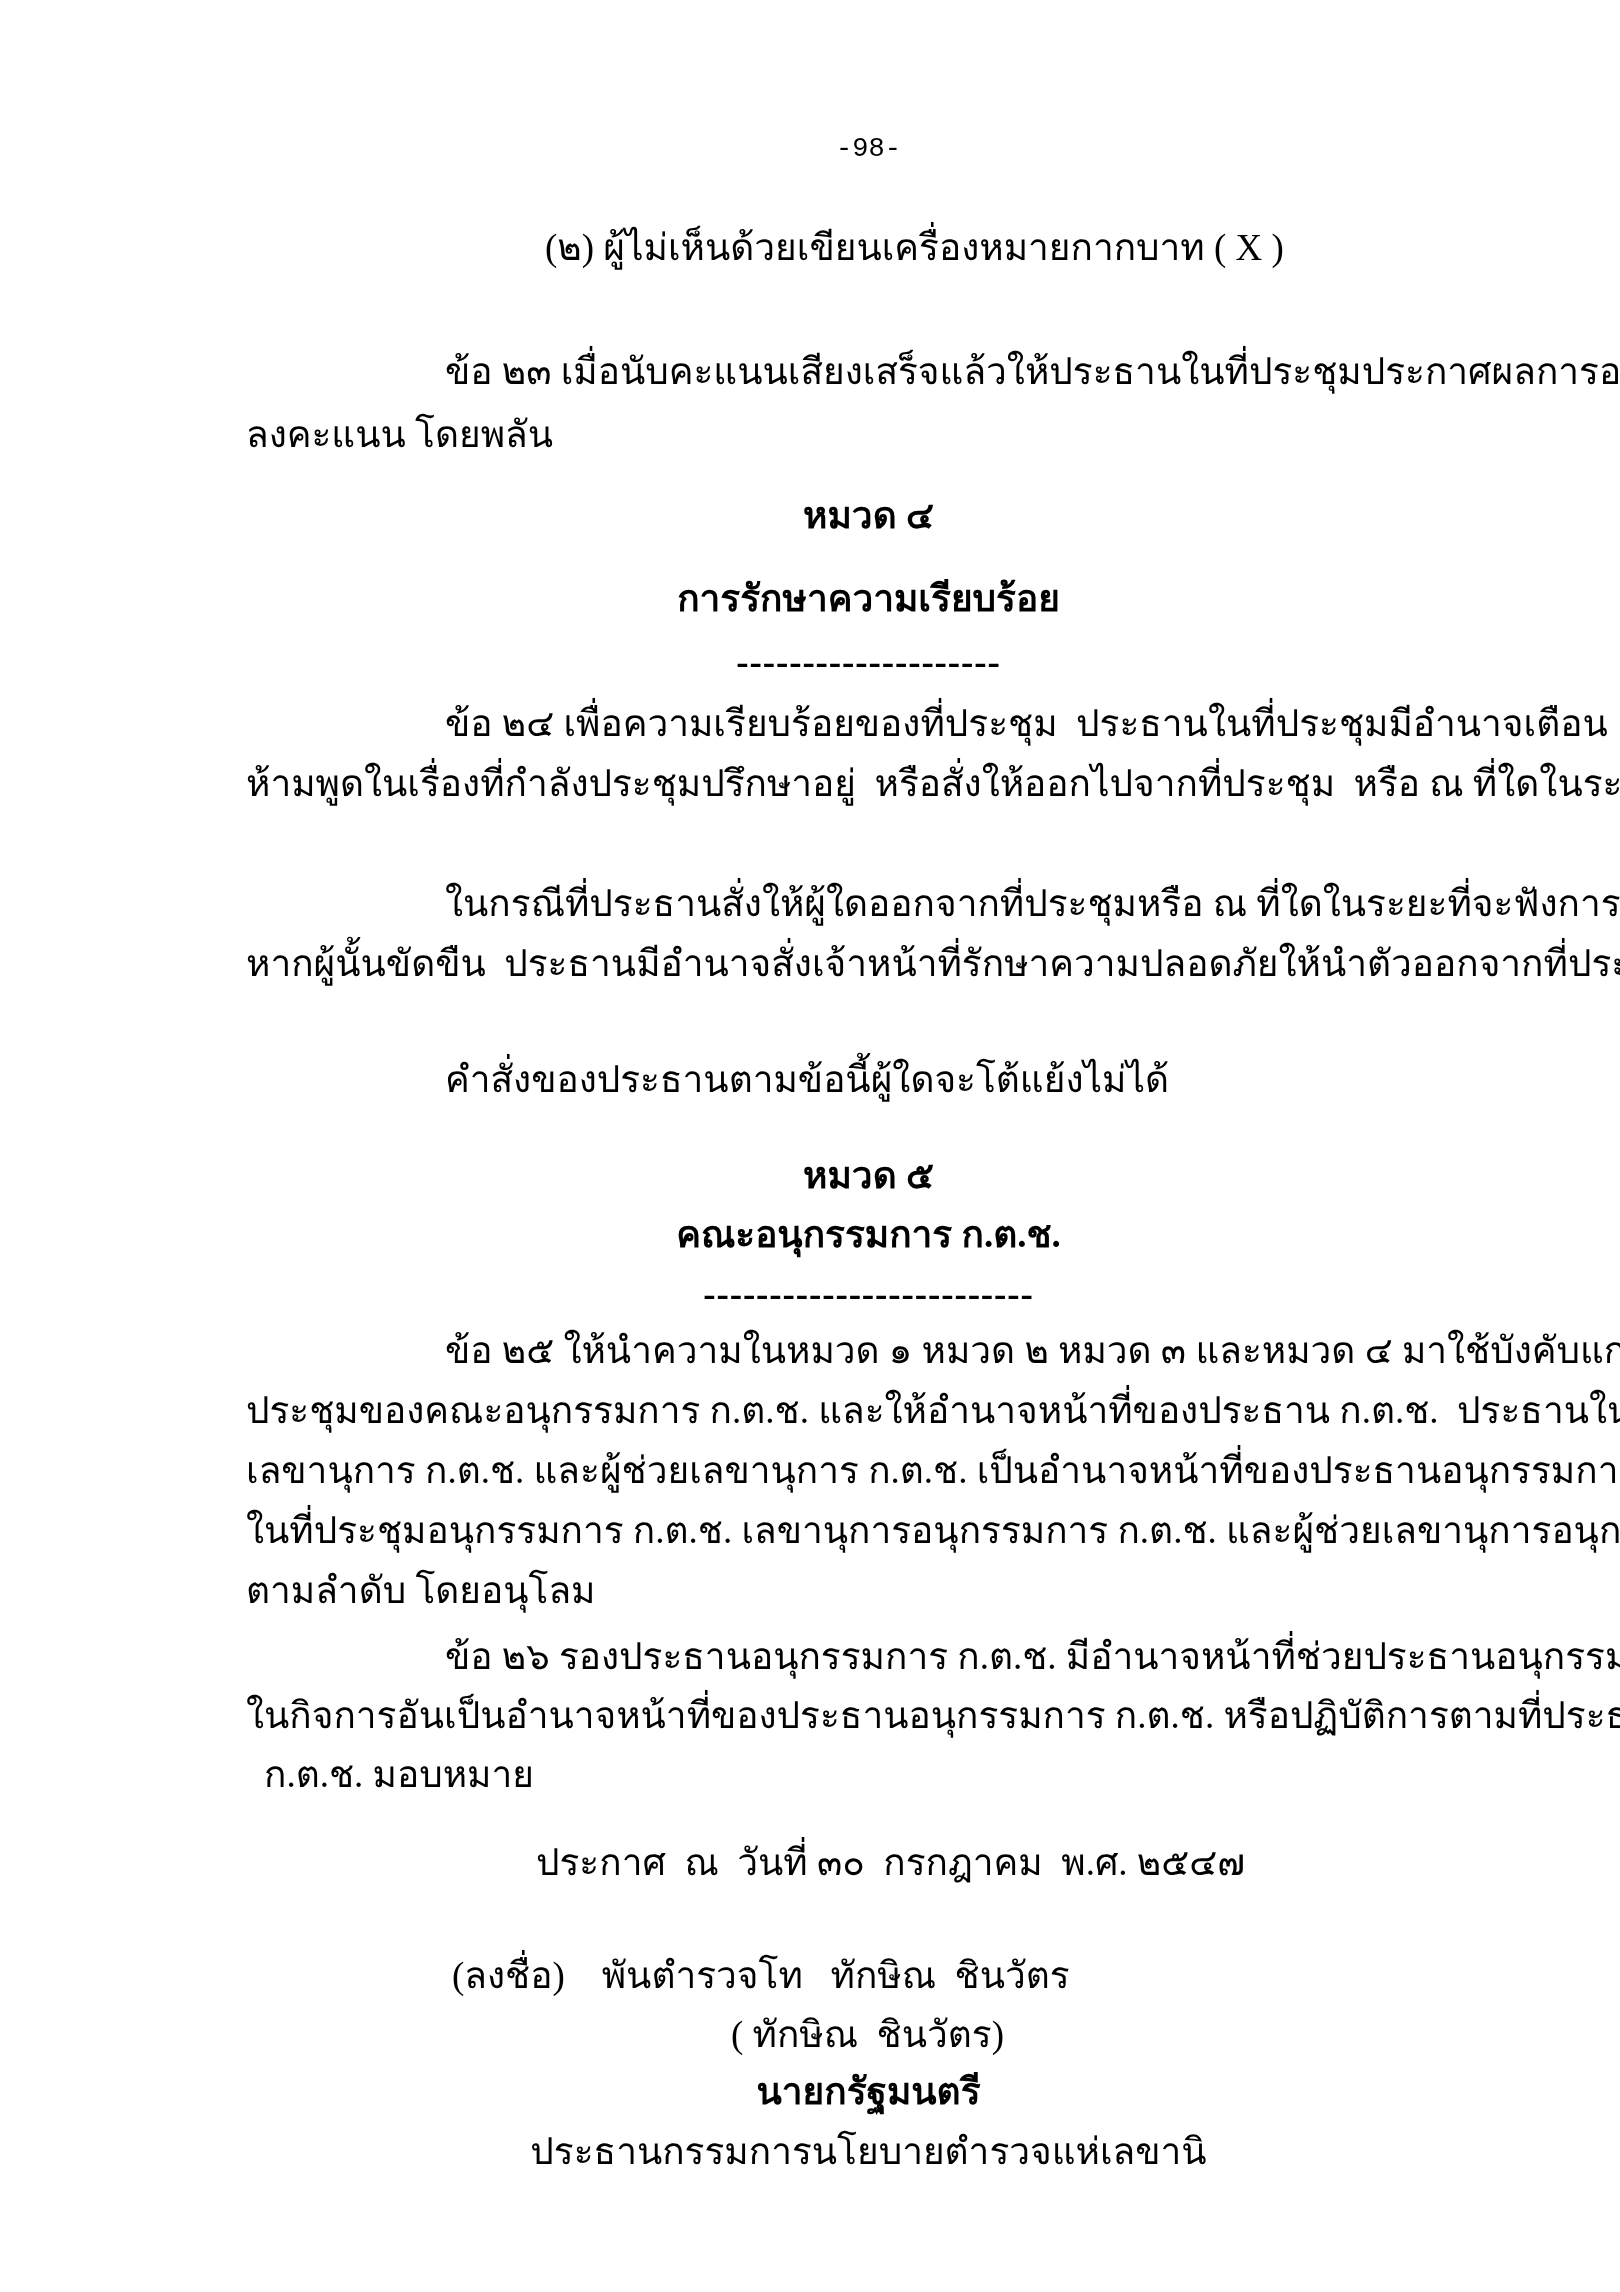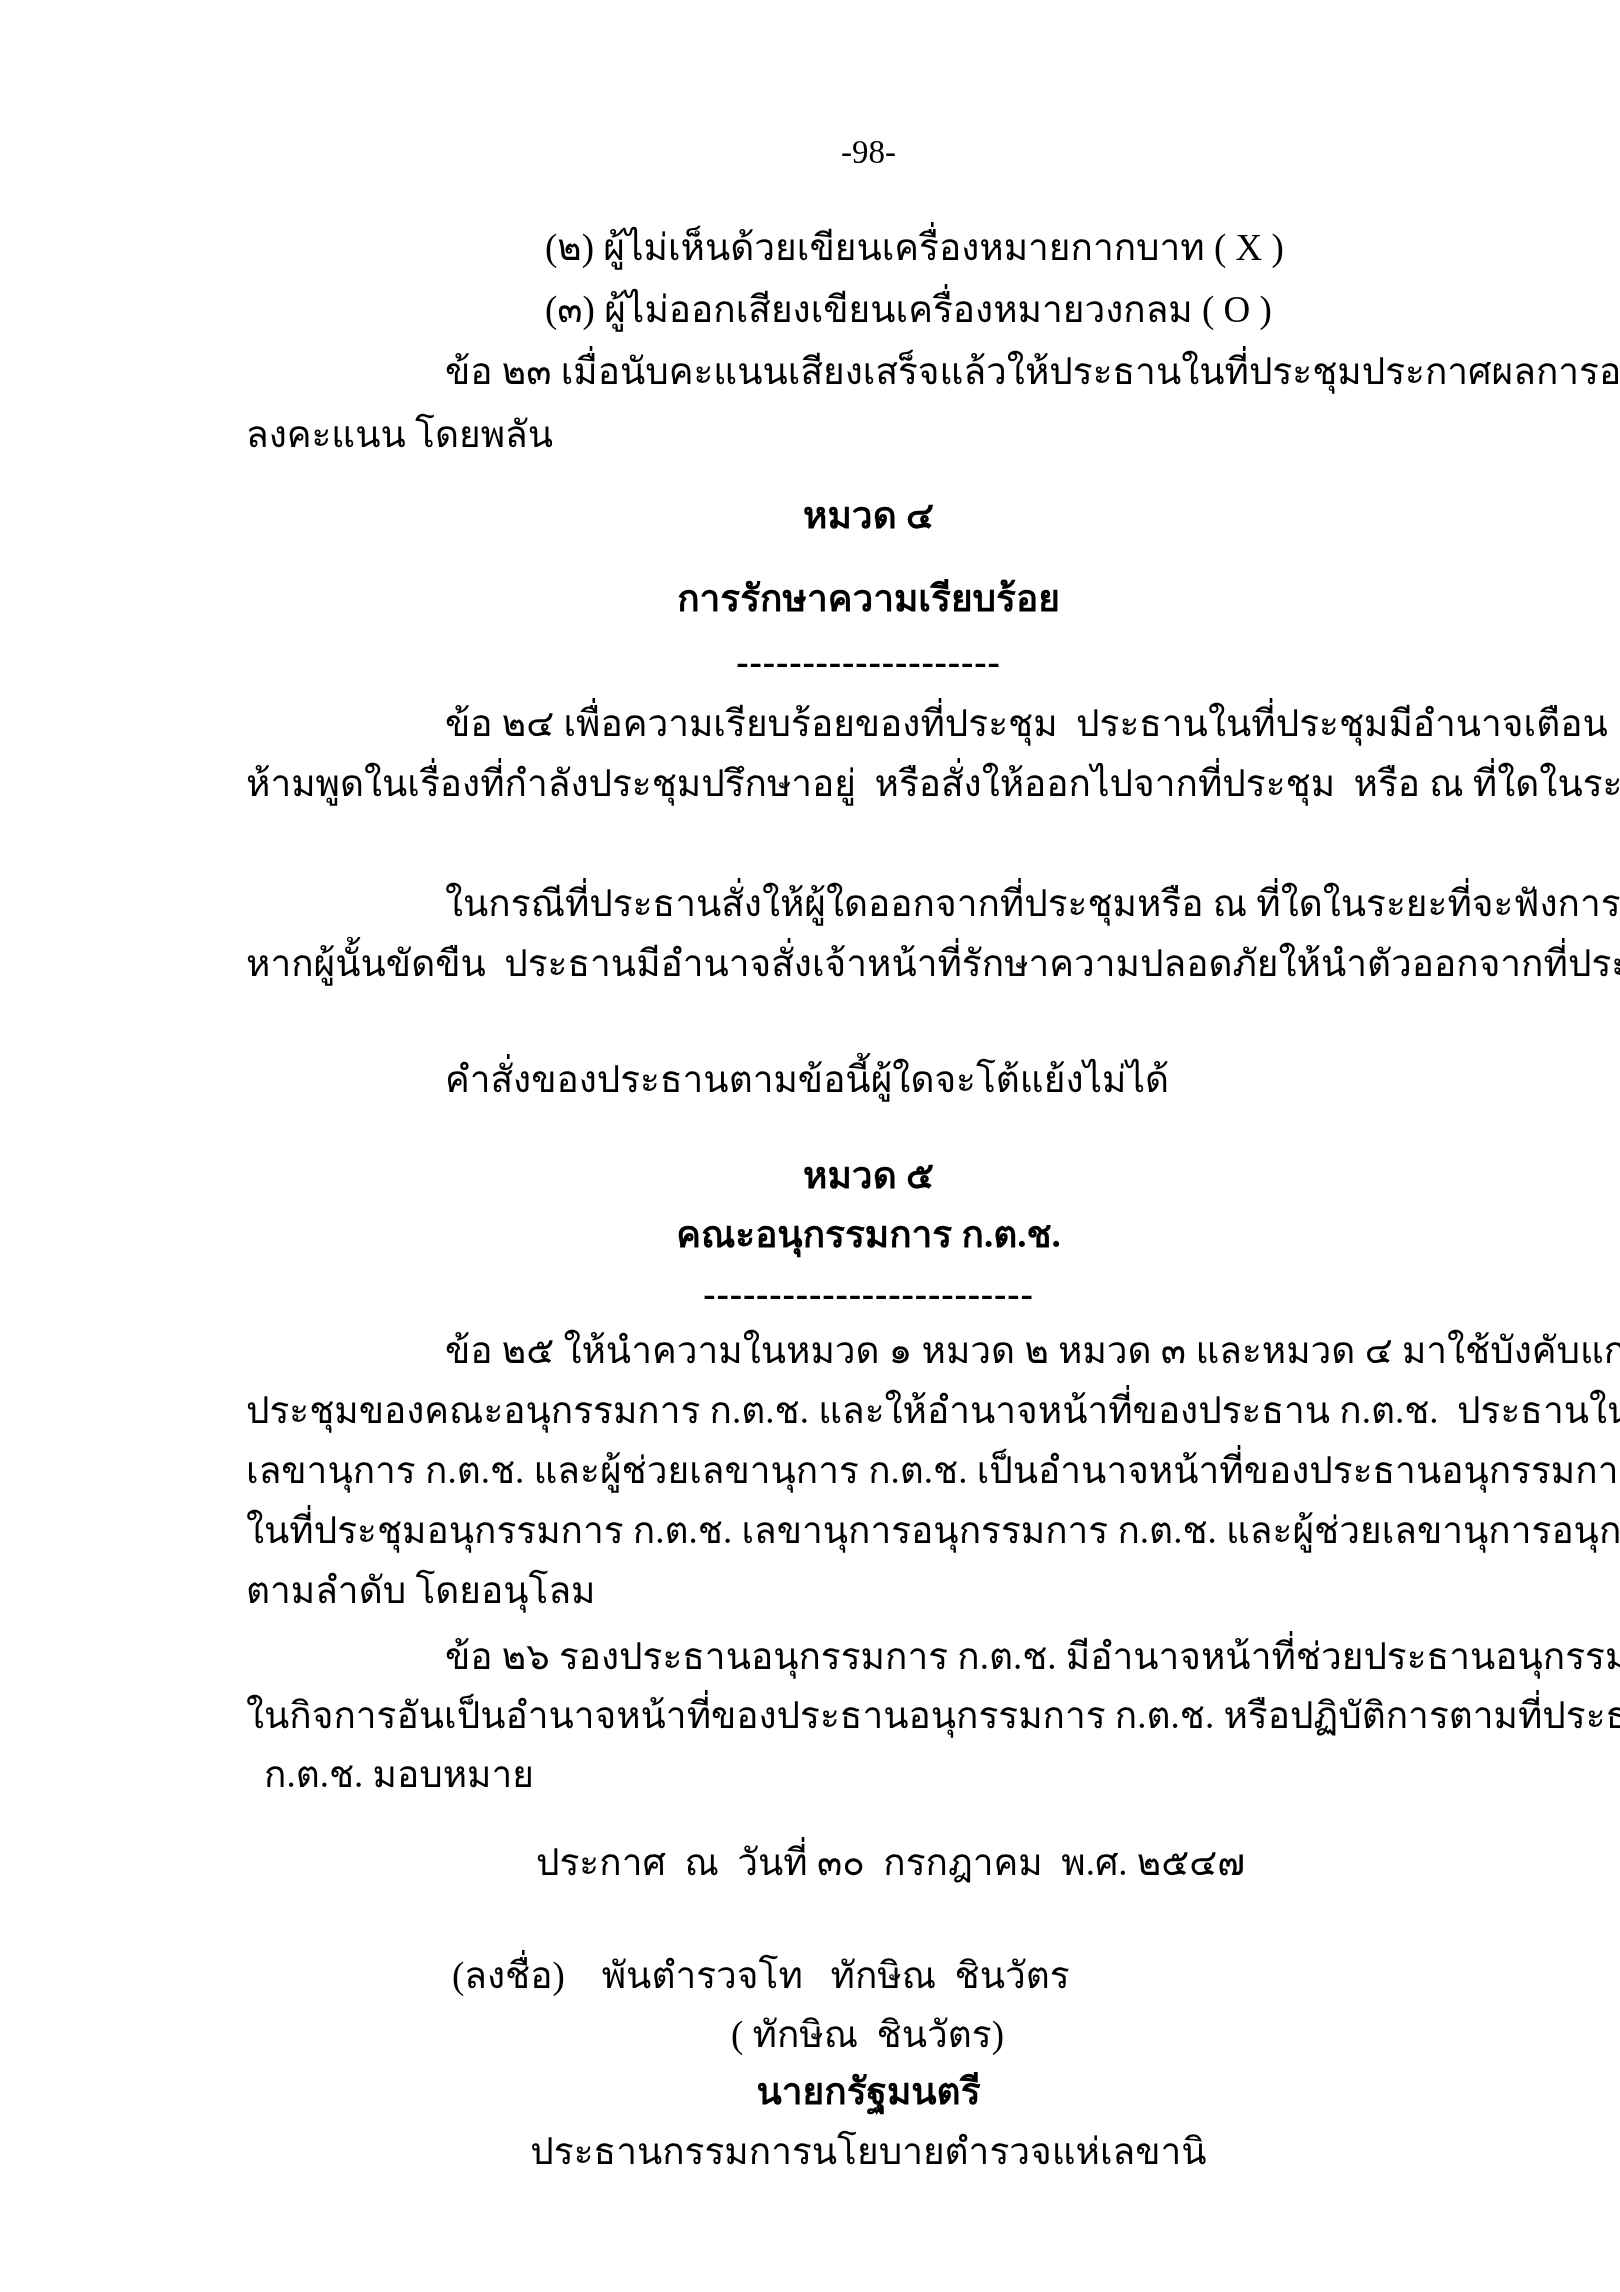--- a/index.html
+++ b/index.html
@@ -22,36 +22,35 @@
     font-size: 37px;
     line-height: 1.15;
     color: #000000;
   }
   .ctr {
     left: 246px;
     width: 1245px;
     text-align: center;
   }
   .b { font-weight: bold; }
-  .pagenum { font-size: 33px; }
+  .pagenum { font-size: 27px; font-family: Liberation Mono, monospace; }
   .divider {
     font-weight: bold;
     letter-spacing: 0.9px;
     font-size: 37px;
   }
 </style>
 </head>
 <body>
 
 <div class="page">
 
   <div class="ln ctr pagenum" style="top:134px">-98-</div>
 
   <div class="ln" style="top:227px; left:545px">(๒) ผู้ไม่เห็นด้วยเขียนเครื่องหมายกากบาท ( X )</div>
-  <div class="ln" style="top:289px; left:545px">(๓) ผู้ไม่ออกเสียงเขียนเครื่องหมายวงกลม ( O )</div>
 
   <div class="ln" style="top:351px; left:445px">ข้อ ๒๓ เมื่อนับคะแนนเสียงเสร็จแล้วให้ประธานในที่ประชุมประกาศผลการออกเสียง</div>
   <div class="ln" style="top:414px; left:246px">ลงคะแนน โดยพลัน</div>
 
   <div class="ln ctr b" style="top:495px">หมวด ๔</div>
   <div class="ln ctr b" style="top:578px">การรักษาความเรียบร้อย</div>
   <div class="ln ctr divider" style="top:641px">--------------------</div>
 
   <div class="ln" style="top:703px; left:445px">ข้อ ๒๔ เพื่อความเรียบร้อยของที่ประชุม  ประธานในที่ประชุมมีอำนาจเตือน  ห้ามปราม</div>
   <div class="ln" style="top:763px; left:246px">ห้ามพูดในเรื่องที่กำลังประชุมปรึกษาอยู่  หรือสั่งให้ออกไปจากที่ประชุม  หรือ ณ ที่ใดในระยะที่จะฟังการ</div>

